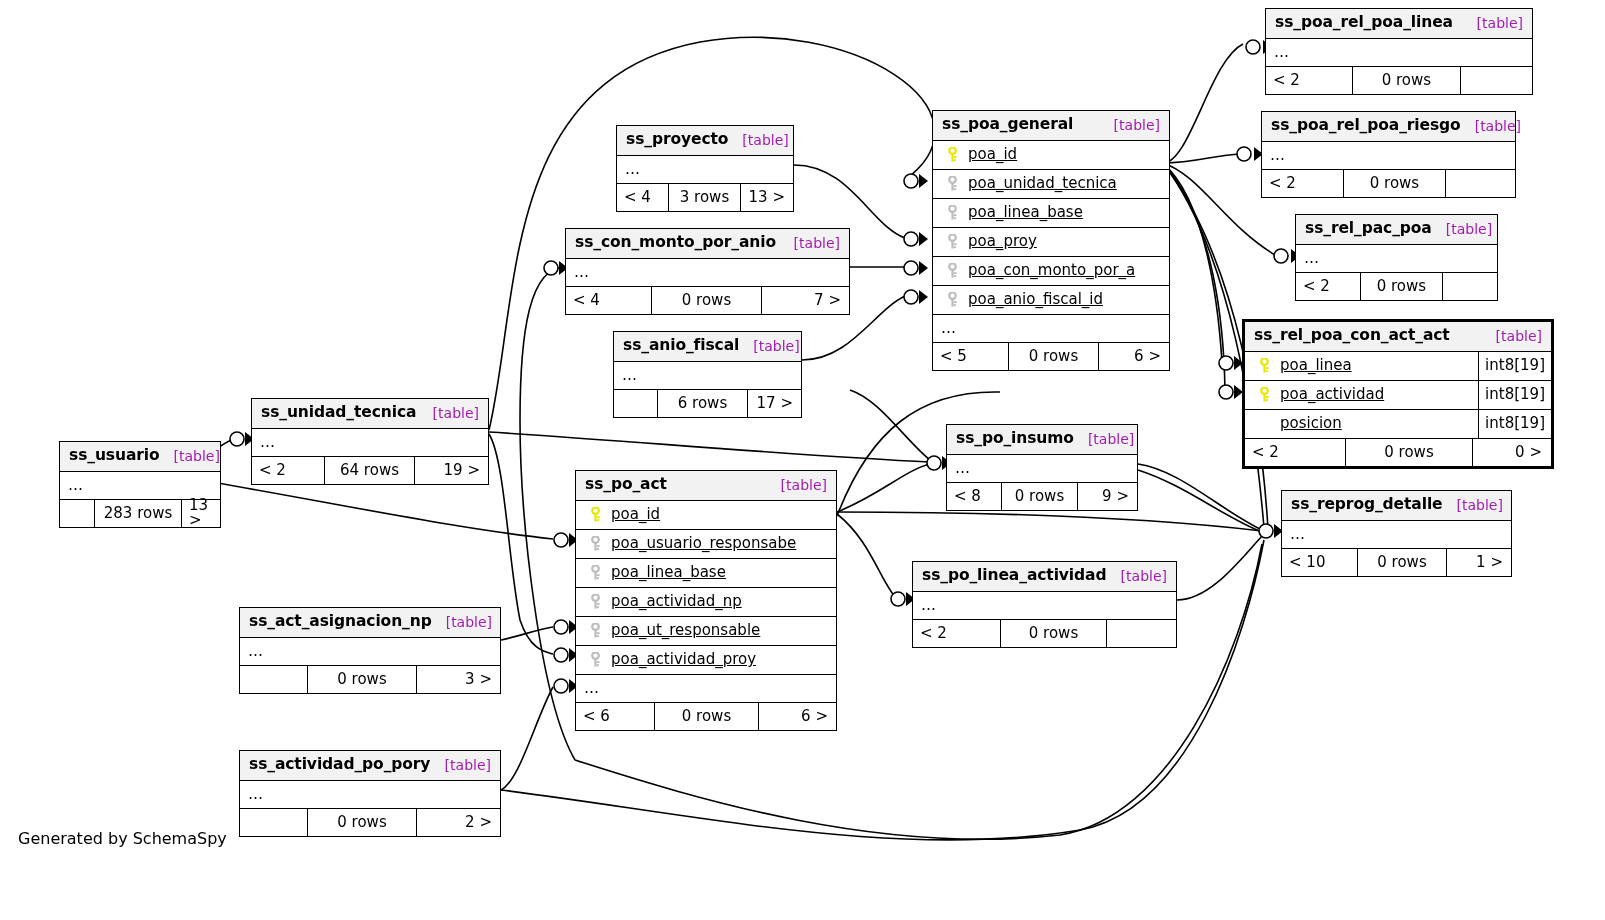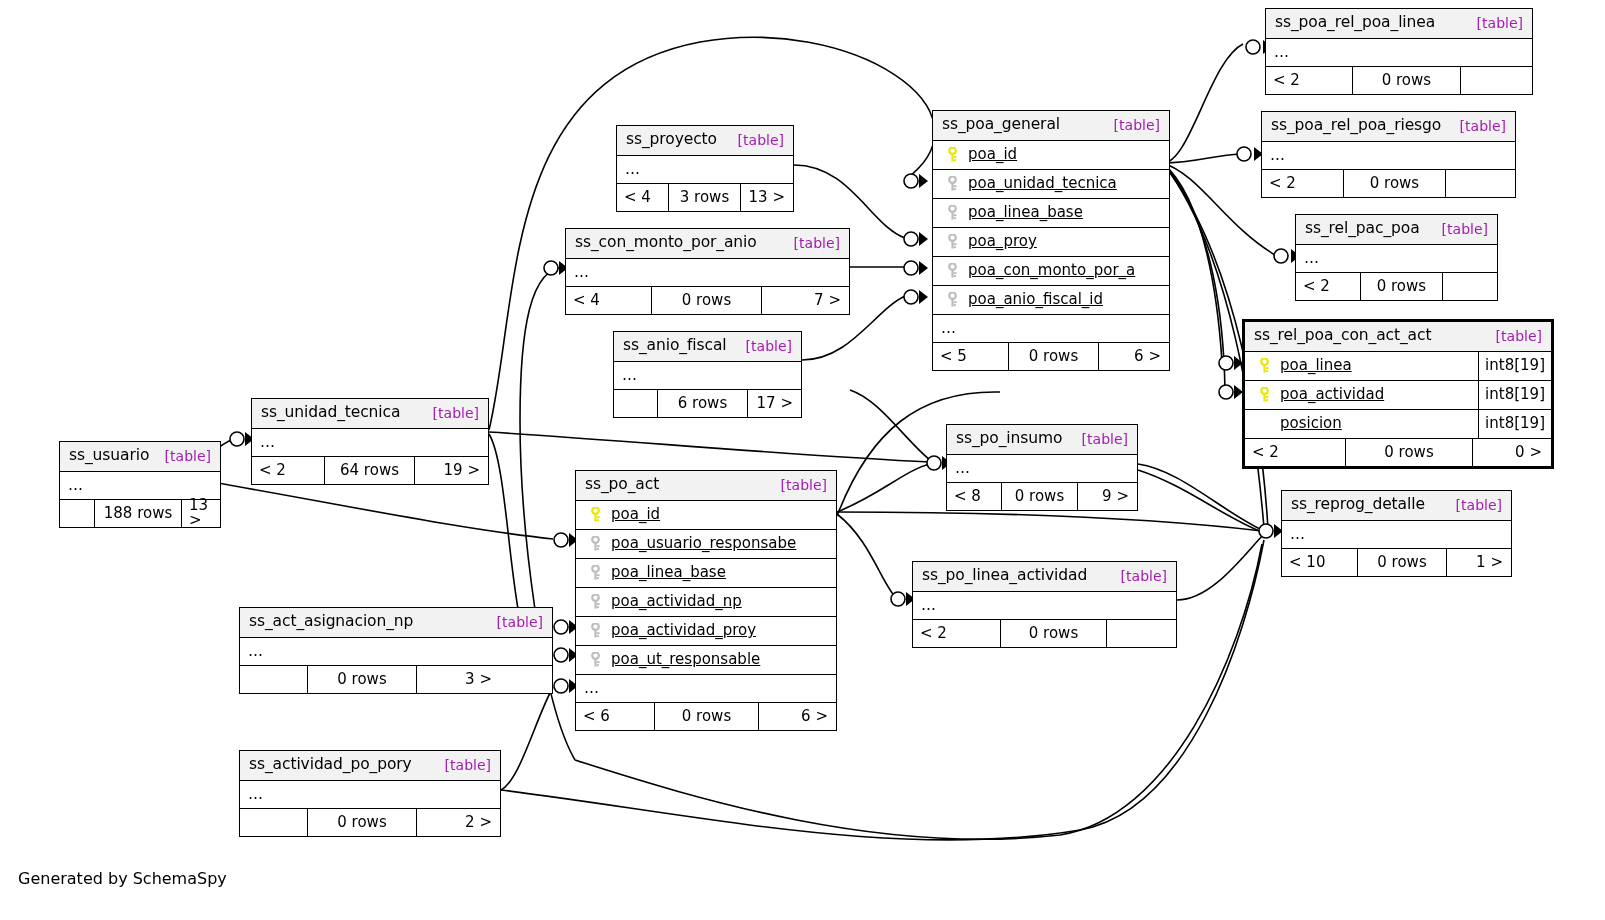--- a/index.html
+++ b/index.html
@@ -27,21 +27,21 @@
   }
   .tbl.focus{border-width:3.5px;}
   .tbl-head{
     background:#f2f2f2;
     border-bottom:1.5px solid #000;
     display:flex;align-items:center;justify-content:space-between;
     padding:6px 9px 7px 9px;
     box-sizing:border-box;
     white-space:nowrap;
   }
-  .tbl-name{font-weight:normal;font-size:15.5px;letter-spacing:-0.1px;}
+  .tbl-name{font-weight:bold;font-size:15.5px;letter-spacing:-0.1px;}
   .tbl-kind{font-size:14px;color:#a21caf;padding-left:14px;}
 
   .col-row{
     display:flex;align-items:center;
     border-bottom:1.5px solid #000;
     box-sizing:border-box;
     height:29px;
     white-space:nowrap;
   }
   .col-row:last-of-type{border-bottom:1.5px solid #000;}
@@ -68,21 +68,21 @@
     box-sizing:border-box;height:100%;
     padding:0 7px;
     border-right:1.5px solid #000;
   }
   .foot-cell:last-child{border-right:none;}
   .foot-l{justify-content:flex-start;}
   .foot-c{justify-content:center;}
   .foot-r{justify-content:flex-end;}
 
   .credit{
-    position:absolute;left:18px;top:869px;
+    position:absolute;left:18px;top:829px;
     font-size:16px;color:#000;
   }
 </style>
 </head>
 <body>
 
 <div id="canvas">
 
   <svg class="edges" viewBox="0 0 1605 920">
     <g>
@@ -431,21 +431,21 @@
         </div>
       </div>
       <div class="tbl" style="left: 15px; top: 441px; width: 162px; margin-left: 44px;">
         <div class="tbl-head">
           <span class="tbl-name">ss_usuario</span>
           <span class="tbl-kind">[table]</span>
         </div>
         <div class="ellipsis-row">…</div>
         <div class="tbl-foot">
           <span class="foot-cell foot-l" style="width:35px"></span>
-          <span class="foot-cell foot-c" style="width:87px">188 rows</span>
+          <span class="foot-cell foot-c" style="width:87px">283 rows</span>
           <span class="foot-cell foot-r" style="width:37px">13 &gt;</span>
         </div>
       </div>
       <div class="tbl" style="left: 575px; top: 470px; width: 262px;">
         <div class="tbl-head">
           <span class="tbl-name">ss_po_act</span>
           <span class="tbl-kind">[table]</span>
         </div>
         <div class="col-row">
           <span class="col-key">
@@ -493,32 +493,32 @@
         </div>
         <div class="col-row">
           <span class="col-key">
             <svg width="11" height="15" viewBox="0 0 11 15" aria-hidden="true">
               <circle cx="5.5" cy="3.6" r="3.3" fill="none" stroke="#bdbdbd" stroke-width="2.2"></circle>
               <rect x="4.4" y="6" width="2.2" height="8.6" fill="#bdbdbd"></rect>
               <rect x="6.6" y="9.2" width="3" height="1.9" fill="#bdbdbd"></rect>
               <rect x="6.6" y="12.2" width="2.4" height="1.9" fill="#bdbdbd"></rect>
             </svg>
           </span>
+          <span class="col-name">poa_ut_responsable</span>
+        </div>
+        <div class="col-row">
+          <span class="col-key">
+            <svg width="11" height="15" viewBox="0 0 11 15" aria-hidden="true">
+              <circle cx="5.5" cy="3.6" r="3.3" fill="none" stroke="#bdbdbd" stroke-width="2.2"></circle>
+              <rect x="4.4" y="6" width="2.2" height="8.6" fill="#bdbdbd"></rect>
+              <rect x="6.6" y="9.2" width="3" height="1.9" fill="#bdbdbd"></rect>
+              <rect x="6.6" y="12.2" width="2.4" height="1.9" fill="#bdbdbd"></rect>
+            </svg>
+          </span>
           <span class="col-name">poa_actividad_proy</span>
-        </div>
-        <div class="col-row">
-          <span class="col-key">
-            <svg width="11" height="15" viewBox="0 0 11 15" aria-hidden="true">
-              <circle cx="5.5" cy="3.6" r="3.3" fill="none" stroke="#bdbdbd" stroke-width="2.2"></circle>
-              <rect x="4.4" y="6" width="2.2" height="8.6" fill="#bdbdbd"></rect>
-              <rect x="6.6" y="9.2" width="3" height="1.9" fill="#bdbdbd"></rect>
-              <rect x="6.6" y="12.2" width="2.4" height="1.9" fill="#bdbdbd"></rect>
-            </svg>
-          </span>
-          <span class="col-name">poa_ut_responsable</span>
         </div>
         <div class="ellipsis-row">…</div>
         <div class="tbl-foot">
           <span class="foot-cell foot-l" style="width:79px">&lt; 6</span>
           <span class="foot-cell foot-c" style="width:104px">0 rows</span>
           <span class="foot-cell foot-r" style="width:76px">6 &gt;</span>
         </div>
       </div>
       <div class="tbl" style="left: 946px; top: 424px; width: 192px;">
         <div class="tbl-head">
@@ -537,21 +537,21 @@
           <span class="tbl-name">ss_po_linea_actividad</span>
           <span class="tbl-kind">[table]</span>
         </div>
         <div class="ellipsis-row">…</div>
         <div class="tbl-foot">
           <span class="foot-cell foot-l" style="width:88px">&lt; 2</span>
           <span class="foot-cell foot-c" style="width:106px">0 rows</span>
           <span class="foot-cell foot-r" style="width:68px"></span>
         </div>
       </div>
-      <div class="tbl" style="left: 239px; top: 607px; width: 314px;">
+      <div class="tbl" style="left: 239px; top: 607px; width: 262px;">
         <div class="tbl-head">
           <span class="tbl-name">ss_act_asignacion_np</span>
           <span class="tbl-kind">[table]</span>
         </div>
         <div class="ellipsis-row">…</div>
         <div class="tbl-foot">
           <span class="foot-cell foot-l" style="width:68px"></span>
           <span class="foot-cell foot-c" style="width:109px">0 rows</span>
           <span class="foot-cell foot-r" style="width:82px">3 &gt;</span>
         </div>

